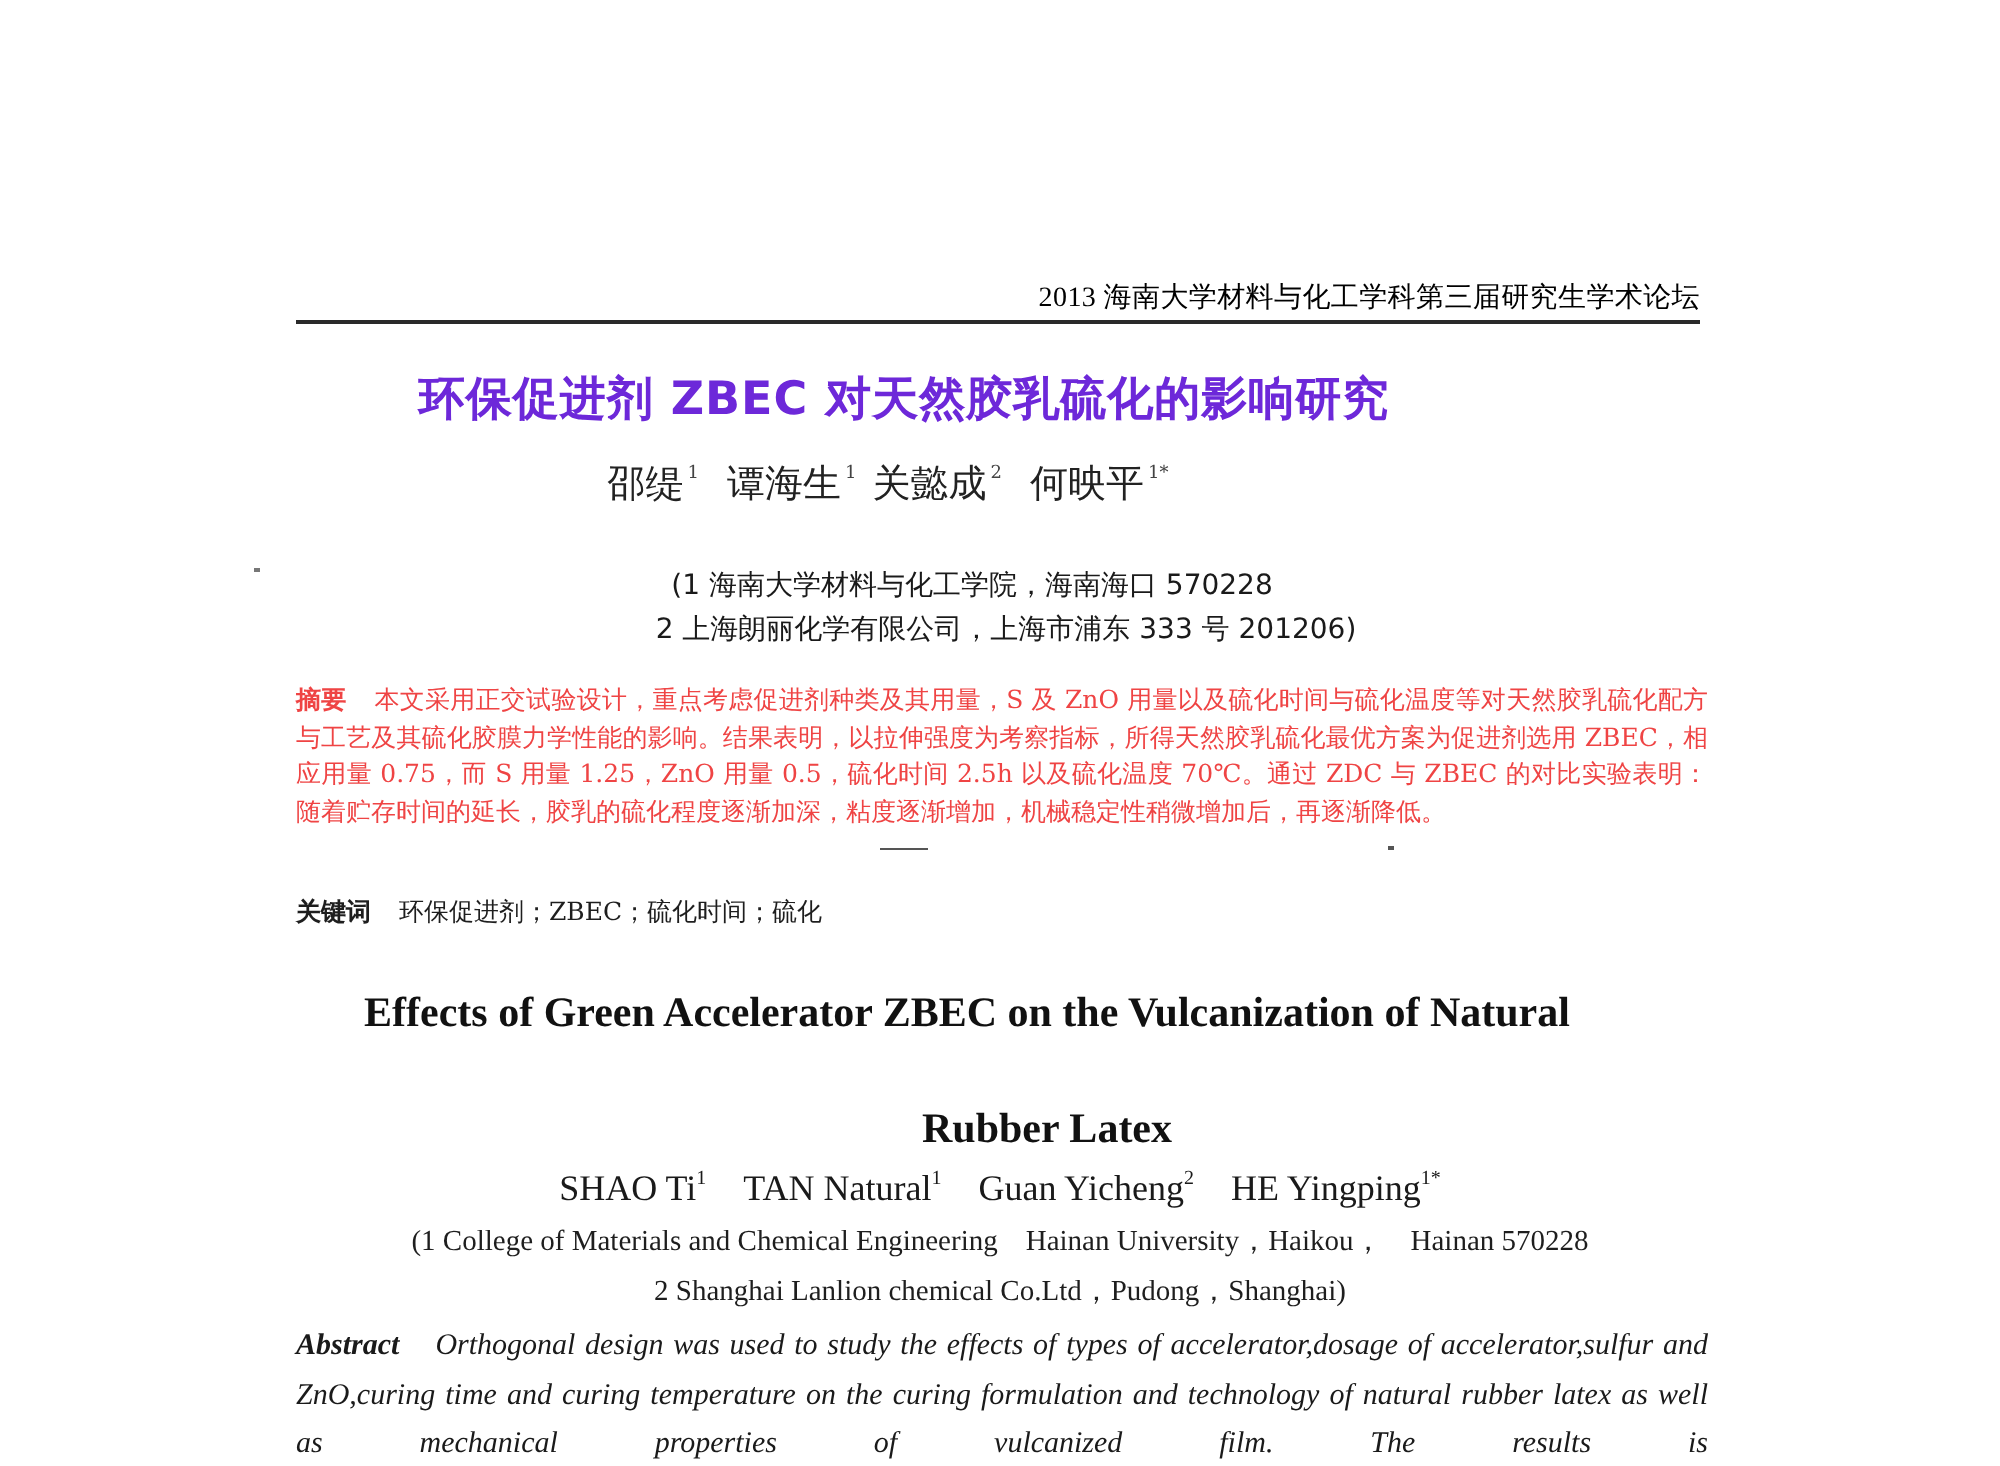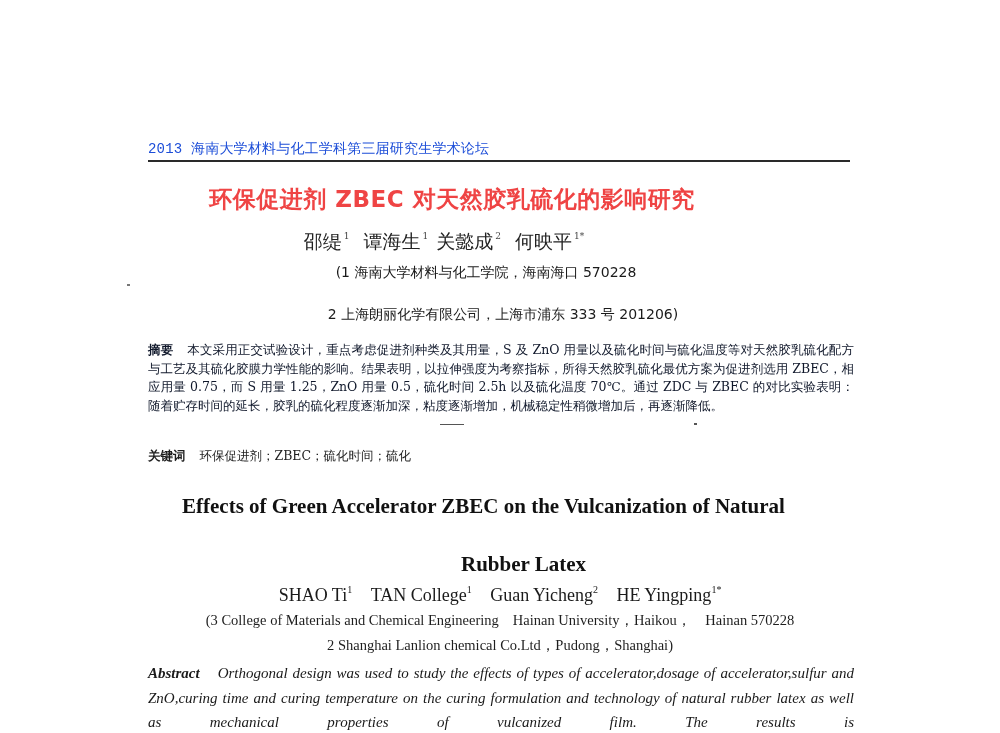--- a/index.html
+++ b/index.html
@@ -19,43 +19,43 @@
       position: absolute;
       left: 0; top: 0;
       width: 1000px; height: 733px;
       background: #ffffff;
     }
     .running-header {
       position: absolute;
       left: 148px;
       width: 702px;
       top: 140px;
-      text-align: left;
-      font-family: Liberation Mono, monospace;
+      text-align: right;
+      font-family: Liberation Serif, serif;
       font-size: 14px;
-      color: #1d4ed8;
+      color: #000000;
       letter-spacing: 0.2px;
     }
     .header-rule {
       position: absolute;
       left: 148px;
       top: 160px;
       width: 702px;
       height: 2px;
       background: #2a2a2a;
     }
     .cn-title {
       position: absolute;
       left: 0; width: 904px;
       top: 184px;
       text-align: center;
       font-family: "DejaVu Sans", "Liberation Sans", sans-serif;
       font-weight: bold;
       font-size: 23px;
-      color: #ef4444;
+      color: #6d28d9;
       letter-spacing: 0.5px;
     }
     .cn-authors {
       position: absolute;
       left: 0; width: 888px;
       top: 229px;
       text-align: center;
       font-family: "DejaVu Serif", "Liberation Serif", serif;
       font-size: 19px;
       color: #222;
@@ -63,37 +63,37 @@
     .cn-authors .author { margin: 0 4px; }
     .cn-authors sup { font-size: 9px; vertical-align: 9px; color: #444; margin-left: 2px; }
     .cn-affil {
       position: absolute;
       left: 0; width: 1000px;
       text-align: center;
       font-family: "DejaVu Sans", "Liberation Sans", sans-serif;
       font-size: 14px;
       color: #1a1a1a;
     }
-    .cn-affil.a1 { top: 264px; padding-right: 28px; box-sizing: border-box; }
+    .cn-affil.a1 { top: 284px; padding-right: 28px; box-sizing: border-box; }
     .cn-affil.a2 { top: 306px; padding-left: 6px; box-sizing: border-box; }
     .stray-mark {
       position: absolute;
       left: 127px; top: 284px;
       width: 3px; height: 2px;
       background: #777;
     }
     .cn-abstract {
       position: absolute;
       left: 148px;
       top: 341px;
       width: 706px;
       font-family: "DejaVu Serif", "Liberation Serif", serif;
       font-size: 12.5px;
       line-height: 18.5px;
-      color: #0f172a;
+      color: #ef4444;
       text-align: justify;
     }
     .cn-abstract .label {
       font-family: "DejaVu Sans", "Liberation Sans", sans-serif;
       font-weight: bold;
       margin-right: 14px;
     }
     .scan-dash {
       position: absolute;
       left: 440px; top: 424px;
@@ -199,27 +199,27 @@
 
   <div class="cn-keywords">
     <span class="label">关键词</span><span>环保促进剂；ZBEC；硫化时间；硫化</span>
   </div>
 
   <div class="en-title l1">Effects of Green Accelerator ZBEC on the Vulcanization of Natural</div>
   <div class="en-title l2">Rubber Latex</div>
 
   <div class="en-authors">
     <span class="author"><span>SHAO Ti</span><sup>1</sup></span>
-    <span class="author"><span>TAN College</span><sup>1</sup></span>
+    <span class="author"><span>TAN Natural</span><sup>1</sup></span>
     <span class="author"><span>Guan Yicheng</span><sup>2</sup></span>
     <span class="author"><span>HE Yingping</span><sup>1*</sup></span>
   </div>
 
   <div class="en-affil a1">
-    <span>(3 College of Materials and Chemical Engineering</span><span class="gap"></span><span>Hainan University，Haikou，</span><span class="gap"></span><span>Hainan 570228</span>
+    <span>(1 College of Materials and Chemical Engineering</span><span class="gap"></span><span>Hainan University，Haikou，</span><span class="gap"></span><span>Hainan 570228</span>
   </div>
   <div class="en-affil a2">2 Shanghai Lanlion chemical Co.Ltd，Pudong，Shanghai)</div>
 
   <div class="en-abstract">
     <span class="label">Abstract</span><span>Orthogonal design was used to study the effects of types of accelerator,dosage of accelerator,sulfur and ZnO,curing time and curing temperature on the curing formulation and technology of natural rubber latex as well as mechanical properties of vulcanized film. The results is</span>
   </div>
 
 </div>
 
 </body></html>

